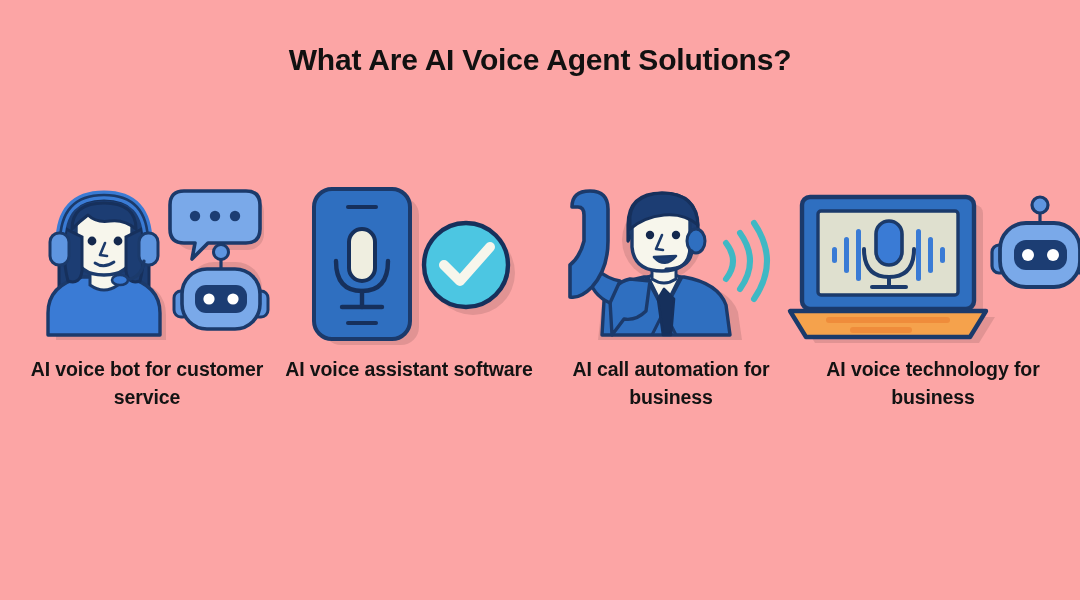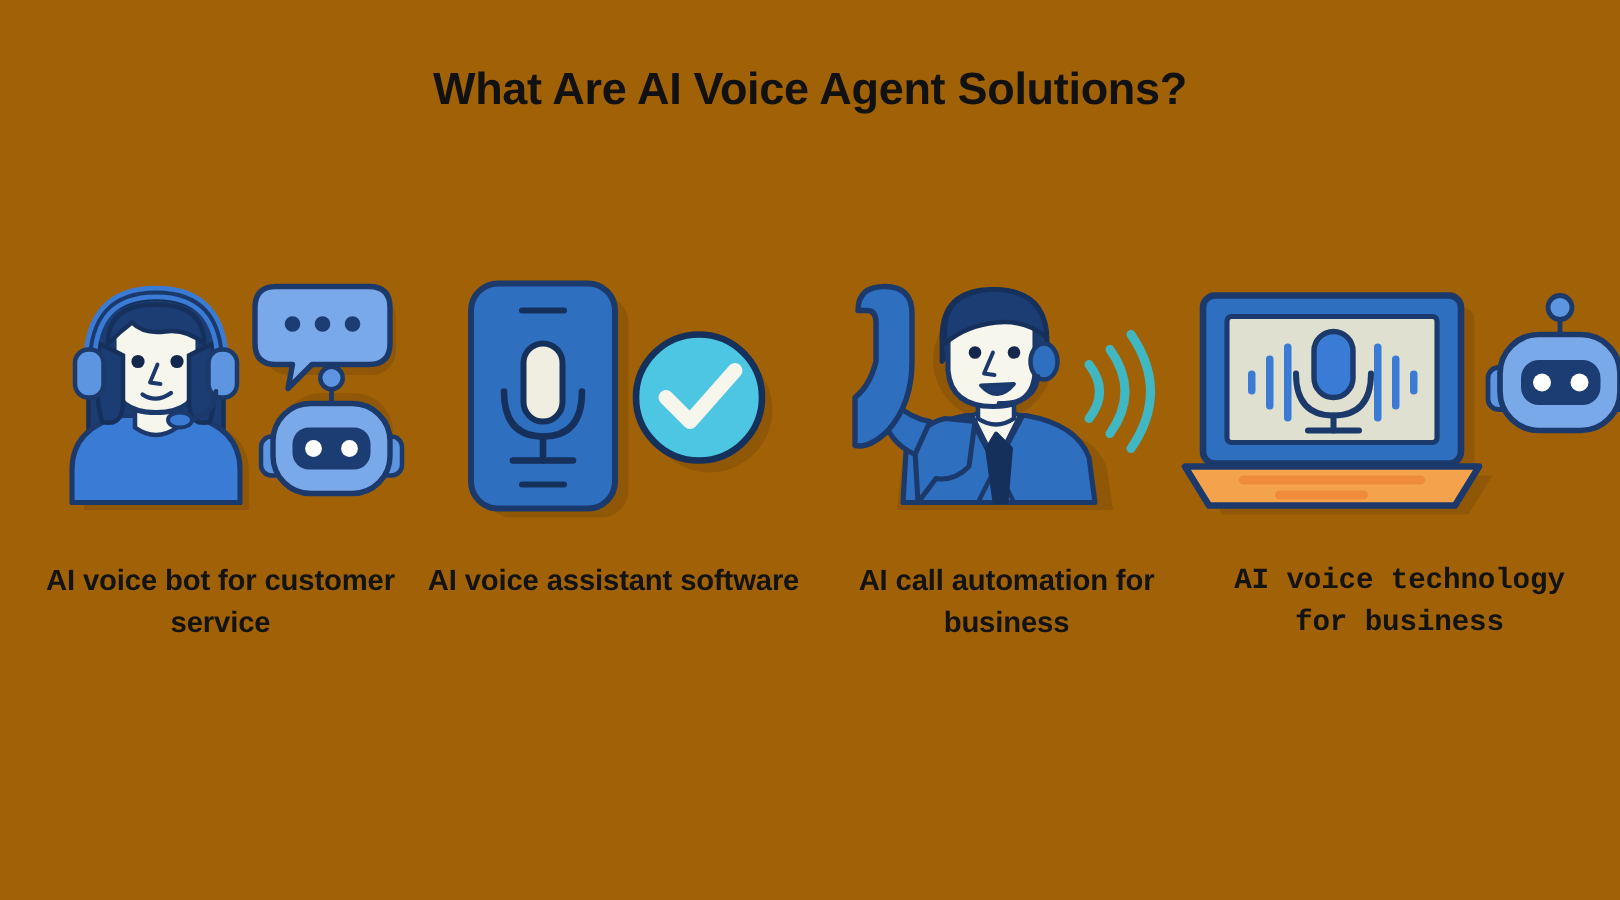--- a/index.html
+++ b/index.html
@@ -12,21 +12,21 @@
     background: #d5d9c6;
     font-family: "Liberation Sans", sans-serif;
     overflow: hidden;
     position: relative;
   }
 
   .canvas {
     position: relative;
     width: 1080px;
     height: 600px;
-    background: #a16207;
+    background: #fca5a5;
   }
 
   
   .title {
     position: absolute;
     left: 50%;
     top: 38px;
     transform: translateX(-50%);
     width: 560px;
     text-align: center;
@@ -57,30 +57,30 @@
     align-items: center;
   }
   .art {
     height: 160px;
     width: 100%;
     display: flex;
     align-items: flex-end;
     justify-content: center;
   }
   .caption {
-    margin-top: 28px;
+    margin-top: 10px;
     text-align: center;
     font-size: 19.5px;
     font-weight: bold;
     line-height: 1.45;
     color: #131313;
     letter-spacing: -0.1px;
     width: 250px;
   }
-  .card-4 .caption { width: 256px; font-family: Liberation Mono, monospace; }
+  .card-4 .caption { width: 256px; }
 
   svg { display: block; overflow: visible; }
 </style>
 </head>
 <body>
 
 <div class="canvas">
 
   <div class="title">What Are AI Voice Agent Solutions?</div>
 

